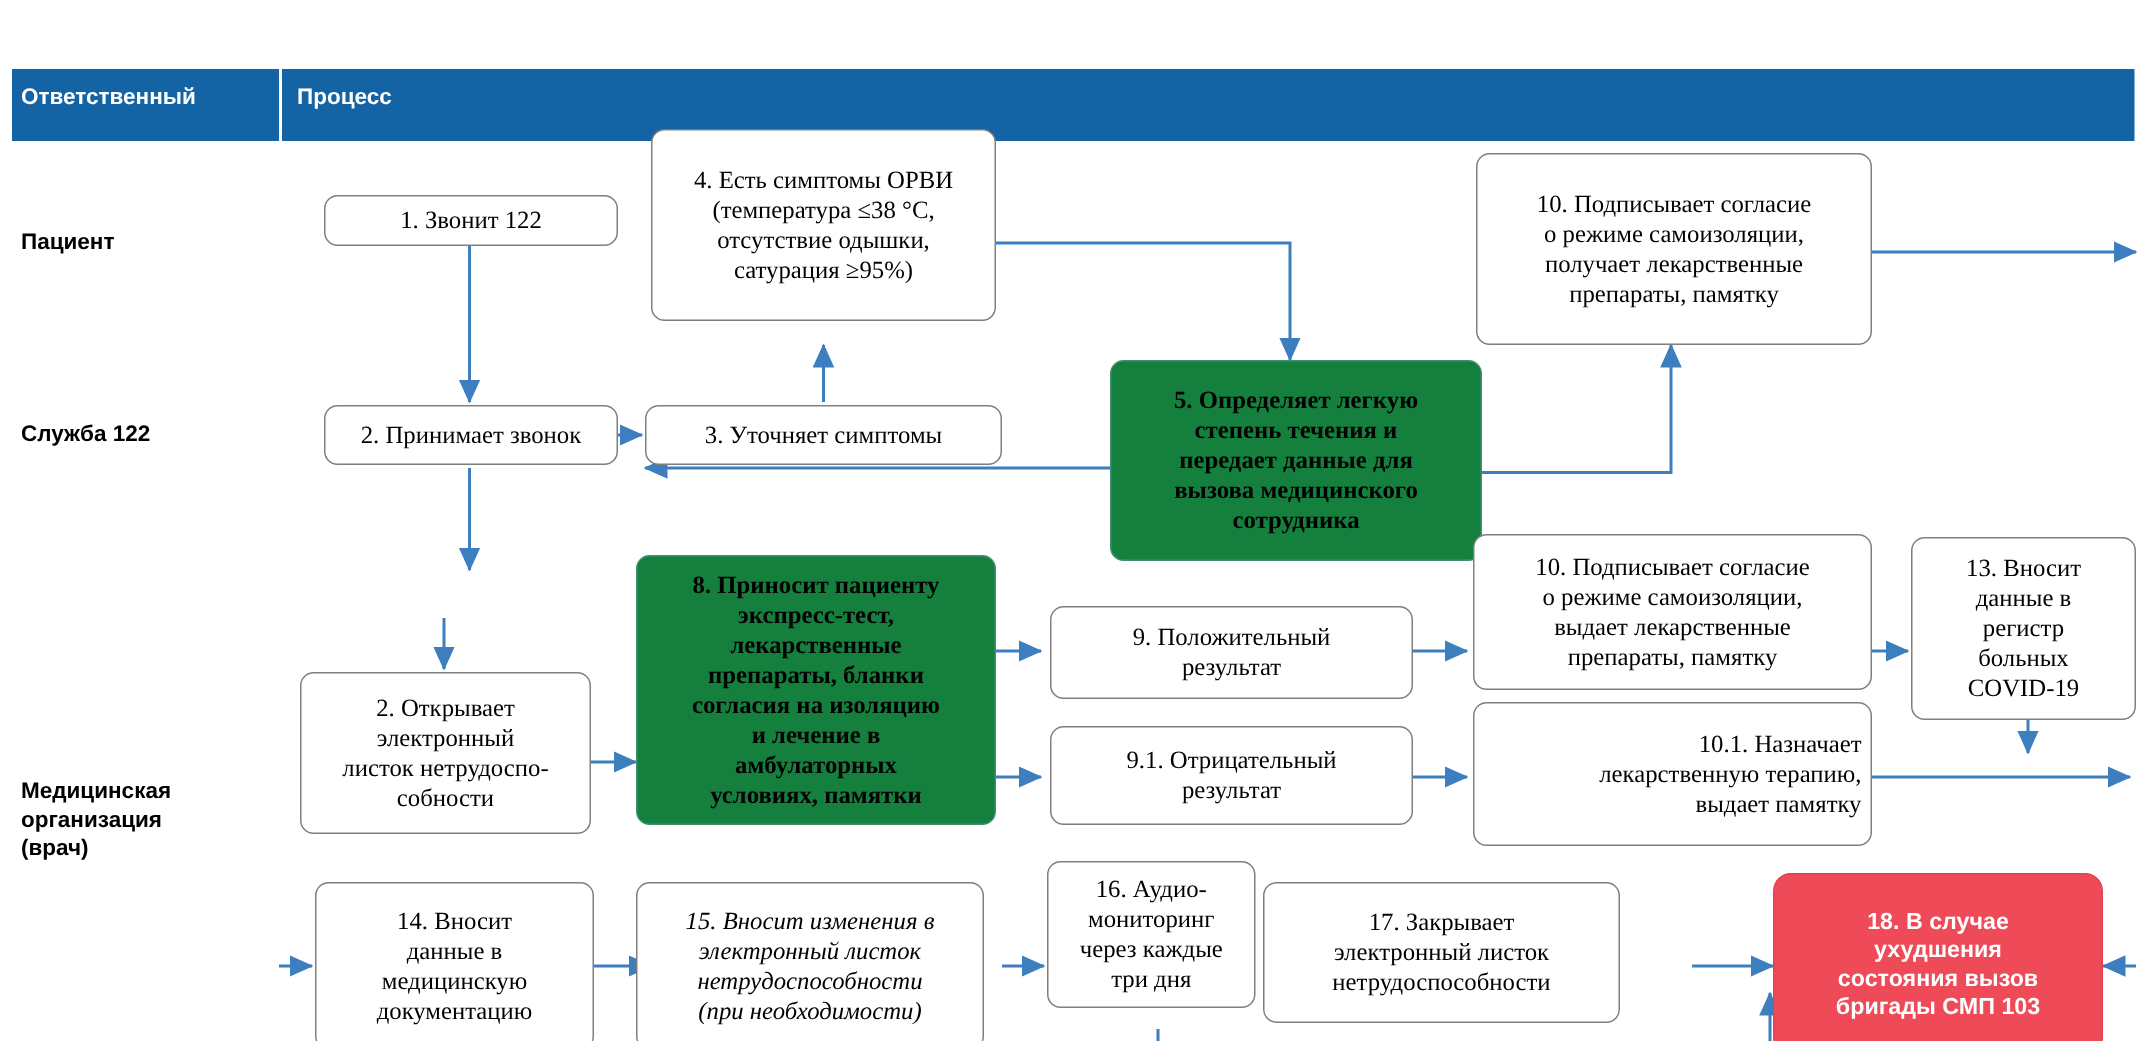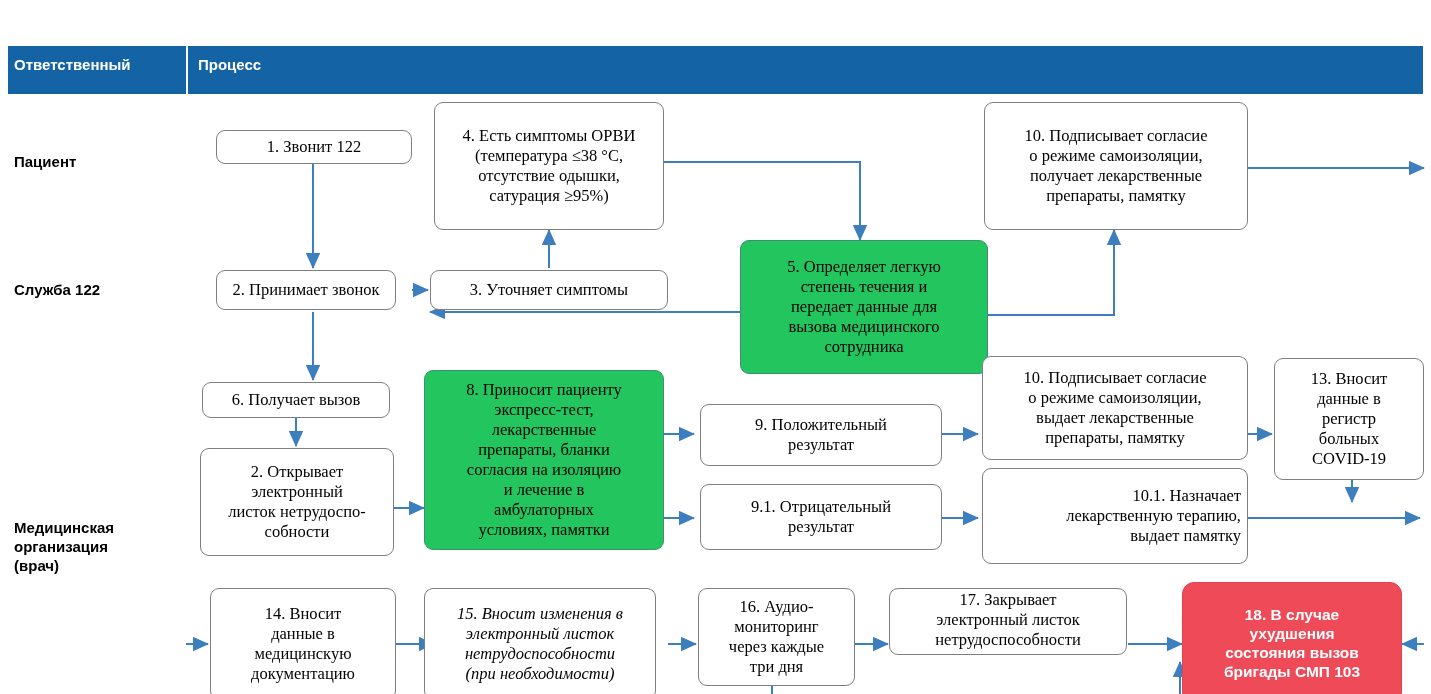--- a/index.html
+++ b/index.html
@@ -66,23 +66,24 @@
     font-family: "Liberation Serif", serif;
     font-size: 16.5px;
     line-height: 20px;
     display: flex;
     align-items: center;
     justify-content: center;
     text-align: center;
     padding: 4px 6px;
   }
   .node.green {
-    background: #22c55e;
+    background: #15803d;
     border-color: #3f8f74;
     color: #000000;
+    font-weight: bold;
   }
   .node.red {
     background: #ee4a58;
     border-color: #e3414f;
     color: #ffffff;
     font-family: "Liberation Sans", sans-serif;
     font-weight: bold;
     font-size: 15.5px;
     line-height: 19px;
     border-radius: 12px;
@@ -169,53 +170,50 @@
       <path d="M1424,604 L1402,604"></path>
 
       <path d="M772,646 L772,660 L1180,660 L1180,622"></path>
     </g>
   </svg>
 
   <div class="node" style="left:216px; top:90px; width:196px; height:34px;">
       <span class="txt">1. Звонит 122</span>
     </div>
 
-  <div class="node" style="left:434px; top:62px; width:230px; height:128px;">
+  <div class="node" style="left:434px; top:46px; width:230px; height:128px;">
       <span class="txt">4. Есть симптомы ОРВИ
 (температура ≤38 °С,
 отсутствие одышки,
 сатурация ≥95%)</span>
     </div>
 
   <div class="node" style="left:984px; top:62px; width:264px; height:128px;">
       <span class="txt">10. Подписывает согласие
 о режиме самоизоляции,
 получает лекарственные
 препараты, памятку</span>
     </div>
 
-  <div class="node" style="left:216px; top:230px; width:180px; height:40px;">
+  <div class="node" style="left:216px; top:230px; width:196px; height:40px;">
       <span class="txt">2. Принимает звонок</span>
     </div>
 
   <div class="node" style="left:430px; top:230px; width:238px; height:40px;">
       <span class="txt">3. Уточняет симптомы</span>
     </div>
 
   <div class="node green" style="left:740px; top:200px; width:248px; height:134px;">
       <span class="txt">5. Определяет легкую
 степень течения и
 передает данные для
 вызова медицинского
 сотрудника</span>
     </div>
 
-  <div class="node" style="left:202px; top:342px; width:188px; height:36px;">
-      <span class="txt">6. Получает вызов</span>
-    </div>
 
   <div class="node" style="left:200px; top:408px; width:194px; height:108px;">
       <span class="txt">2. Открывает
 электронный
 листок нетрудоспо-
 собности</span>
     </div>
 
   <div class="node green" style="left:424px; top:330px; width:240px; height:180px;justify-content:flex-end;">
       <span class="txt">8. Приносит пациенту
@@ -266,28 +264,28 @@
 документацию</span>
     </div>
 
   <div class="node" style="left:424px; top:548px; width:232px; height:112px;font-style:italic;">
       <span class="txt">15. Вносит изменения в
 электронный листок
 нетрудоспособности
 (при необходимости)</span>
     </div>
 
-  <div class="node" style="left:698px; top:548px; width:157px; height:98px;align-items:center;">
+  <div class="node" style="left:698px; top:534px; width:139px; height:98px;align-items:center;">
       <span class="txt">16. Аудио-
 мониторинг
 через каждые
 три дня</span>
     </div>
 
-  <div class="node" style="left:889px; top:548px; width:238px; height:67px;align-items:flex-end;">
+  <div class="node" style="left:842px; top:548px; width:238px; height:94px;">
       <span class="txt">17. Закрывает
 электронный листок
 нетрудоспособности</span>
     </div>
 
   <div class="node red" style="left:1182px; top:542px; width:220px; height:122px;">
       <span class="txt">18. В случае
 ухудшения
 состояния вызов
 бригады СМП 103</span>

